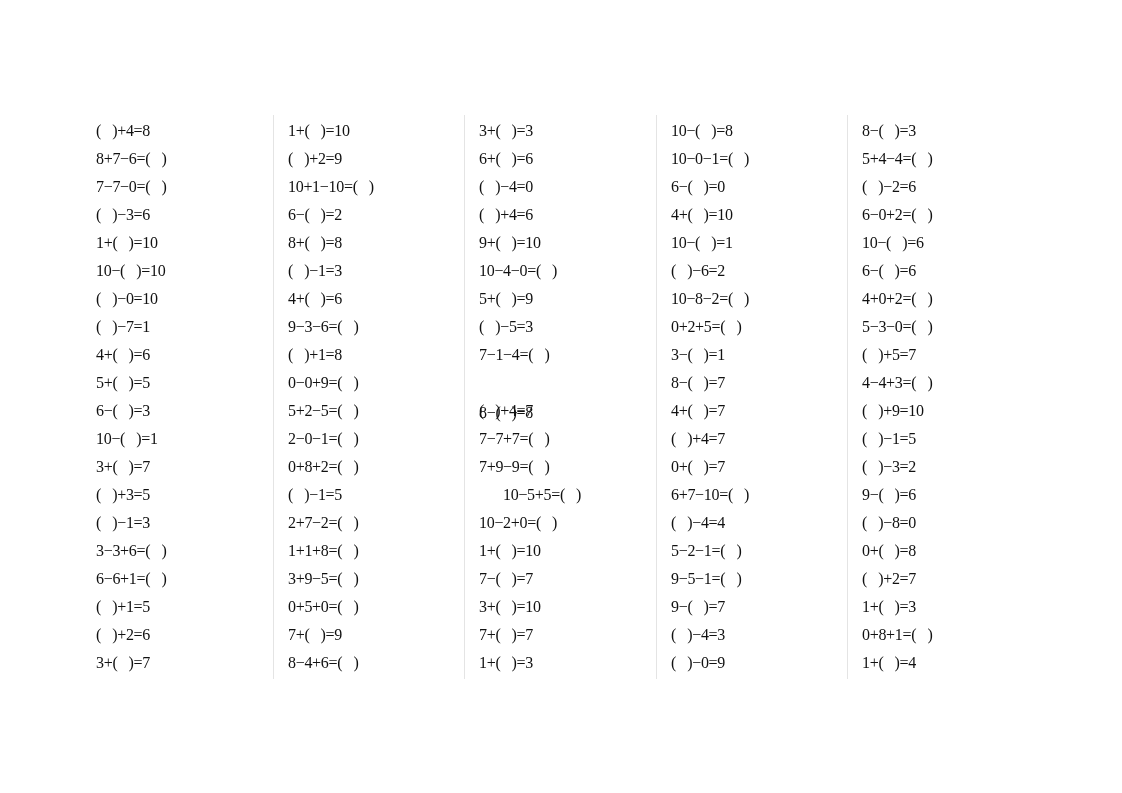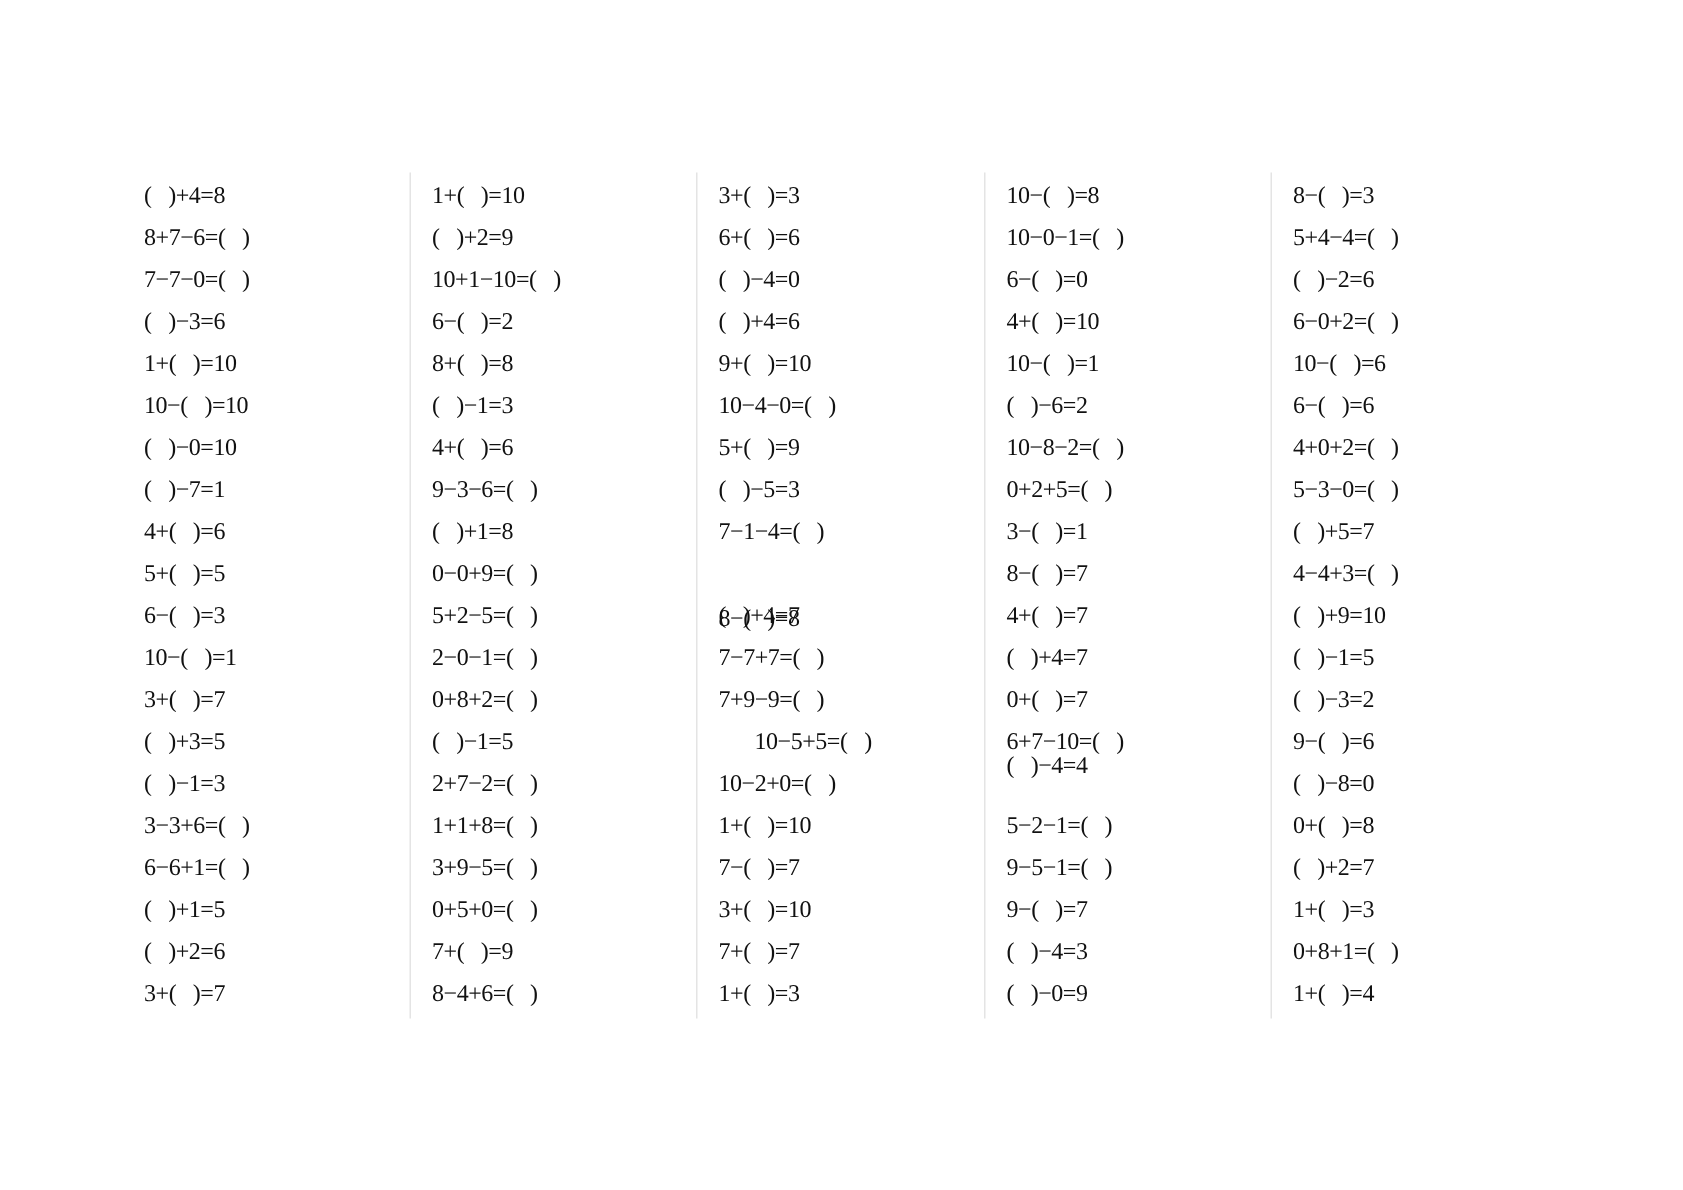--- a/index.html
+++ b/index.html
@@ -145,21 +145,21 @@
         <div class="problem" style="top: 112px;">10−(   )=1</div>
         <div class="problem" style="top: 140px;">(   )−6=2</div>
         <div class="problem" style="top: 168px;">10−8−2=(   )</div>
         <div class="problem" style="top: 196px;">0+2+5=(   )</div>
         <div class="problem" style="top: 224px;">3−(   )=1</div>
         <div class="problem" style="top: 252px;">8−(   )=7</div>
         <div class="problem" style="top: 280px;">4+(   )=7</div>
         <div class="problem" style="top: 308px;">(   )+4=7</div>
         <div class="problem" style="top: 336px;">0+(   )=7</div>
         <div class="problem" style="top: 364px;">6+7−10=(   )</div>
-        <div class="problem" style="top: 380px;">(   )−4=4</div>
+        <div class="problem" style="top: 392px;">(   )−4=4</div>
         <div class="problem" style="top: 420px;">5−2−1=(   )</div>
         <div class="problem" style="top: 448px;">9−5−1=(   )</div>
         <div class="problem" style="top: 476px;">9−(   )=7</div>
         <div class="problem" style="top: 504px;">(   )−4=3</div>
         <div class="problem" style="top: 532px;">(   )−0=9</div>
       </div>
       <div class="col" style="left: 766px;">
         <div class="col-divider" style="left: -1px;"></div>
         <div class="problem" style="top: 0px;">8−(   )=3</div>
         <div class="problem" style="top: 28px;">5+4−4=(   )</div>

